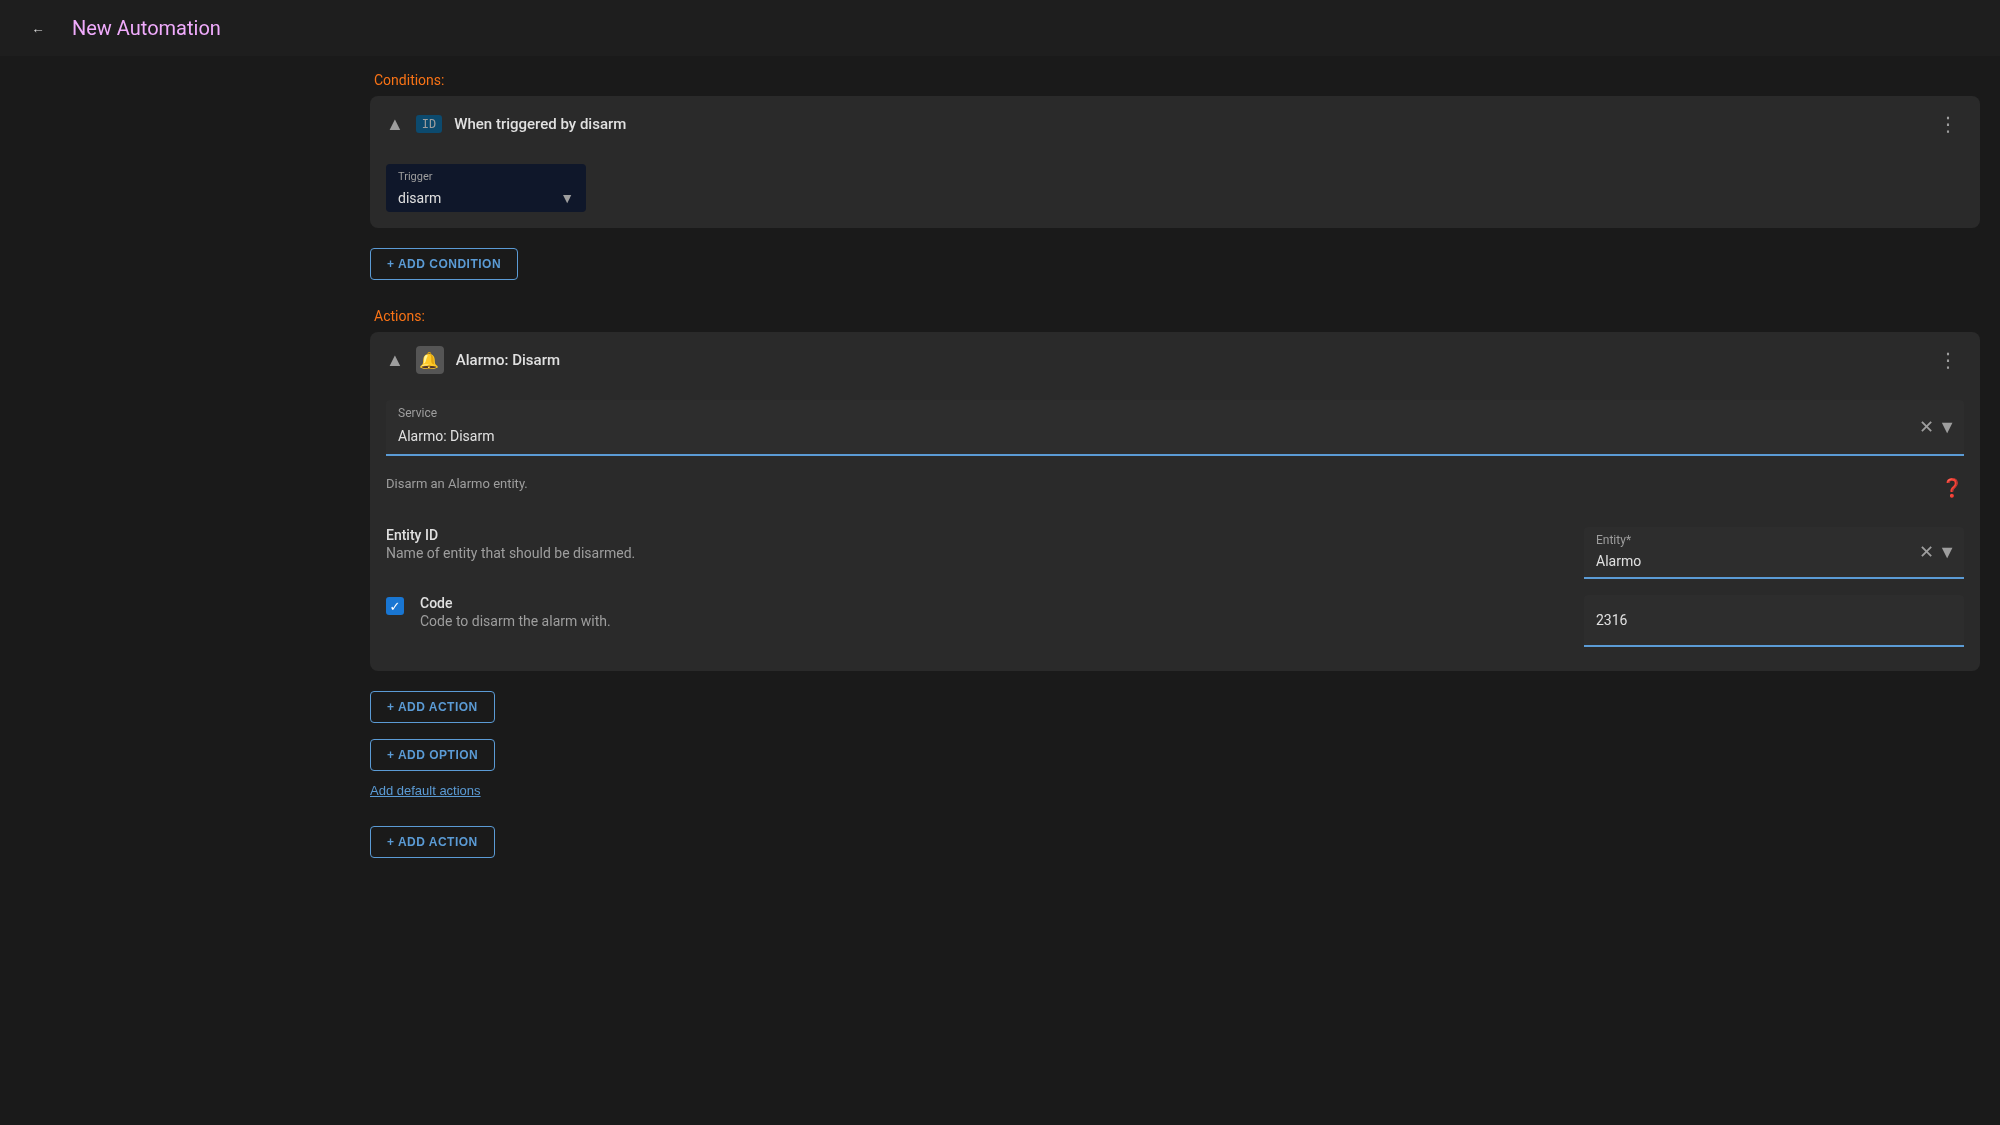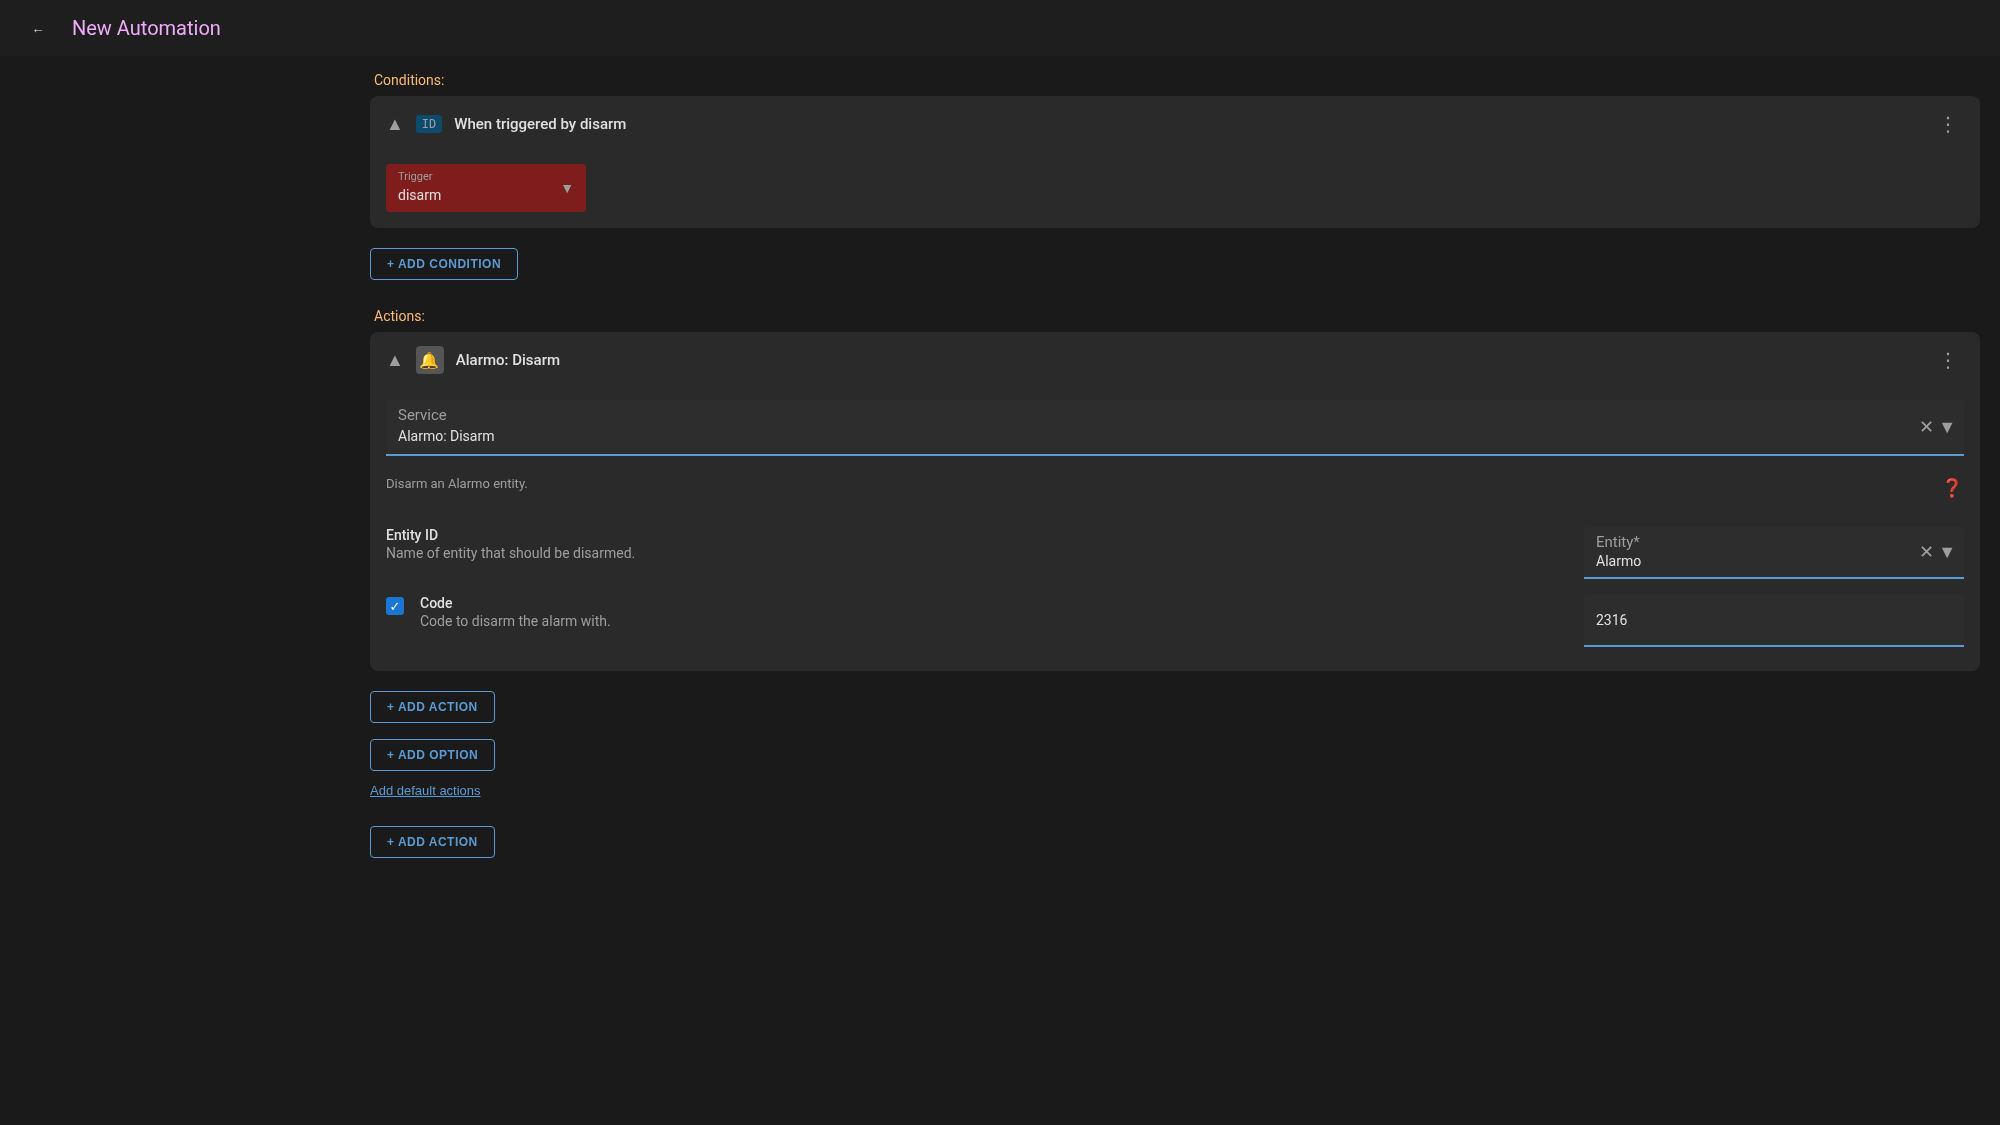--- a/index.html
+++ b/index.html
@@ -48,21 +48,21 @@
       flex-shrink: 0;
     }
     .right-panel {
       flex: 1;
       padding: 0 20px 40px 0;
       background: #1a1a1a;
     }
 
     .section-label {
       font-size: 14px;
-      color: #fdba74;
+      color: #f97316;
       padding: 16px 0 8px 0;
       margin-left: 4px;
     }
 
     .card {
       background: #2a2a2a;
       border-radius: 8px;
       margin-bottom: 8px;
       overflow: hidden;
     }
@@ -121,21 +121,21 @@
       border-bottom: 2px solid #5b9bd5;
       border-radius: 4px 4px 0 0;
       padding: 4px 8px 4px 12px;
       min-height: 56px;
       position: relative;
     }
     .field-with-clear .field-label-inline {
       position: absolute;
       top: 6px;
       left: 12px;
-      font-size: 15px;
+      font-size: 12px;
       color: #9e9e9e;
     }
     .field-with-clear .field-text {
       flex: 1;
       color: #e0e0e0;
       font-size: 14px;
       padding-top: 18px;
     }
     .field-actions {
       display: flex;
@@ -272,26 +272,26 @@
       border: none;
       color: #5b9bd5;
       cursor: pointer;
       font-size: 13px;
       text-decoration: underline;
       padding: 4px 0;
       display: inline-flex;
     }
 
     .trigger-field {
-      background: #7f1d1d;
+      background: #0f172a;
       border-radius: 4px;
       padding: 6px 12px;
       min-height: 48px;
       display: flex;
-      align-items: center;
+      align-items: flex-end;
       position: relative;
       max-width: 200px;
     }
     .trigger-field-label {
       position: absolute;
       top: 6px;
       left: 12px;
       font-size: 11px;
       color: #9e9e9e;
     }

